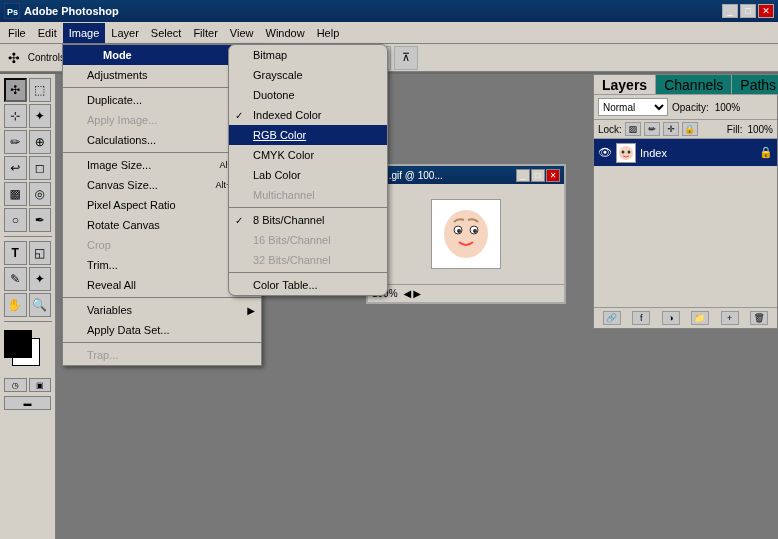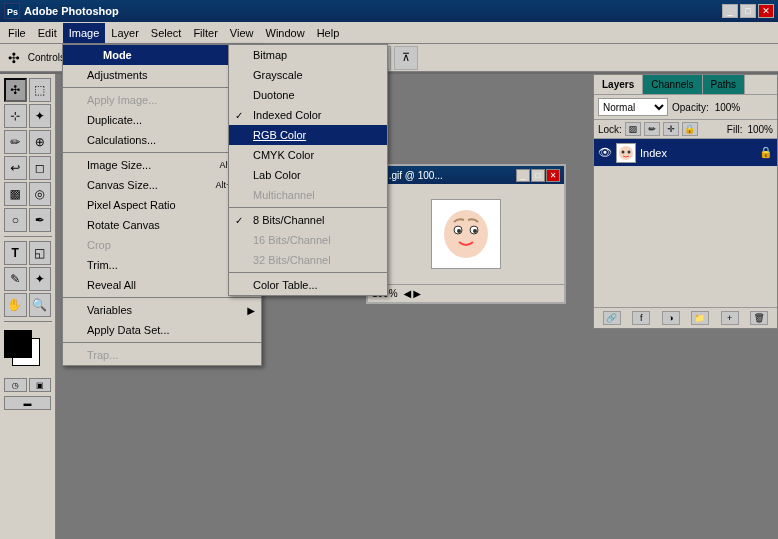--- a/index.html
+++ b/index.html
@@ -179,21 +179,21 @@
       border: 1px solid #808080;
     }
     .layers-panel-tabs {
       display: flex;
       background: #d4d0c8;
       border-bottom: 1px solid #999;
       height: 20px;
     }
     .layer-tab {
       padding: 0 8px;
-      font-size: 10px;
+      font-size: 14px;
       cursor: pointer;
       border-right: 1px solid #999;
       display: flex; align-items: center;
     }
     .layer-tab.active {
       background: #d4d0c8;
       font-weight: bold;
     }
     .layer-tab:not(.active) { background: #0f766e; }
     .layers-controls {
@@ -317,20 +317,21 @@
       position: absolute;
       left: 62px;
       top: 44px;
     }
 
     
     .mode-submenu {
       position: absolute;
       left: 228px;
       top: 44px;
+      border-radius: 7px;
     }
 
     
     .watermark {
       position: absolute;
       color: rgba(200,200,200,0.4);
       font-size: 20px;
       font-style: italic;
       pointer-events: none;
       white-space: nowrap;
@@ -550,25 +551,25 @@
 <div class="dropdown-menu image-menu" style="width:200px;">
   <div class="dropdown-item section-header">
     <span>Mode</span>
     <span class="arrow">▶</span>
   </div>
   <div class="dropdown-item">
     <span>Adjustments</span>
     <span class="arrow">▶</span>
   </div>
   <div class="dropdown-separator"></div>
+  <div class="dropdown-item">
+    <span>Duplicate...</span>
+  </div>
   <div class="dropdown-item disabled">
     <span>Apply Image...</span>
-  </div>
-  <div class="dropdown-item">
-    <span>Duplicate...</span>
   </div>
   <div class="dropdown-item">
     <span>Calculations...</span>
   </div>
   <div class="dropdown-separator"></div>
   <div class="dropdown-item">
     <span>Image Size...</span>
     <span class="arrow" style="right:4px;font-size:9px;">Alt+Ctrl+I</span>
   </div>
   <div class="dropdown-item">

